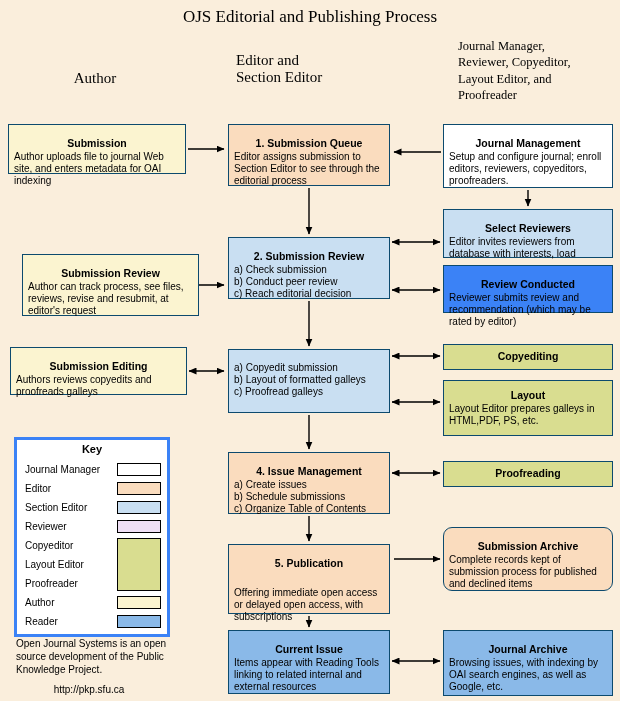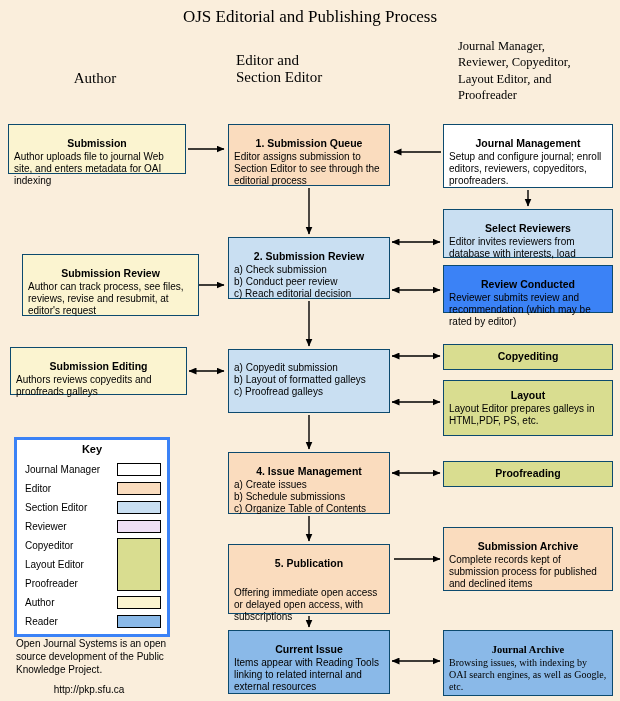--- a/index.html
+++ b/index.html
@@ -168,22 +168,22 @@
   <div class="box box--center" style="left: 443px; top: 344px; width: 170px; height: 25px; background-color: rgb(217, 221, 144);">
     <div class="box-title">Copyediting</div>
   </div>
   <div class="box" style="left: 443px; top: 380px; width: 170px; height: 56px; background-color: rgb(217, 221, 144); justify-content: center;">
     <div class="box-title">Layout</div>
     <div class="box-body">Layout Editor prepares galleys in HTML,PDF, PS, etc.</div>
   </div>
   <div class="box box--center" style="left: 443px; top: 461px; width: 170px; height: 25px; background-color: rgb(217, 221, 144);">
     <div class="box-title">Proofreading</div>
   </div>
-  <div class="box" style="left: 443px; top: 527px; width: 170px; height: 64px; background-color: rgb(250, 220, 190);">
+  <div class="box" style="left: 443px; top: 527px; width: 170px; height: 64px; background-color: rgb(250, 220, 190); border-radius: 9px;">
     <div class="box-title">Submission Archive</div>
     <div class="box-body">Complete records kept of submission process for published and declined items</div>
   </div>
-  <div class="box" style="left: 443px; top: 630px; width: 170px; height: 66px; background-color: rgb(138, 185, 232); font-family: Liberation Serif, serif;">
+  <div class="box" style="left: 443px; top: 630px; width: 170px; height: 66px; background-color: rgb(138, 185, 232);">
     <div class="box-title">Journal Archive</div>
     <div class="box-body">Browsing issues, with indexing by OAI search engines, as well as Google, etc.</div>
   </div>
 
 </div>
 
 </body></html>

